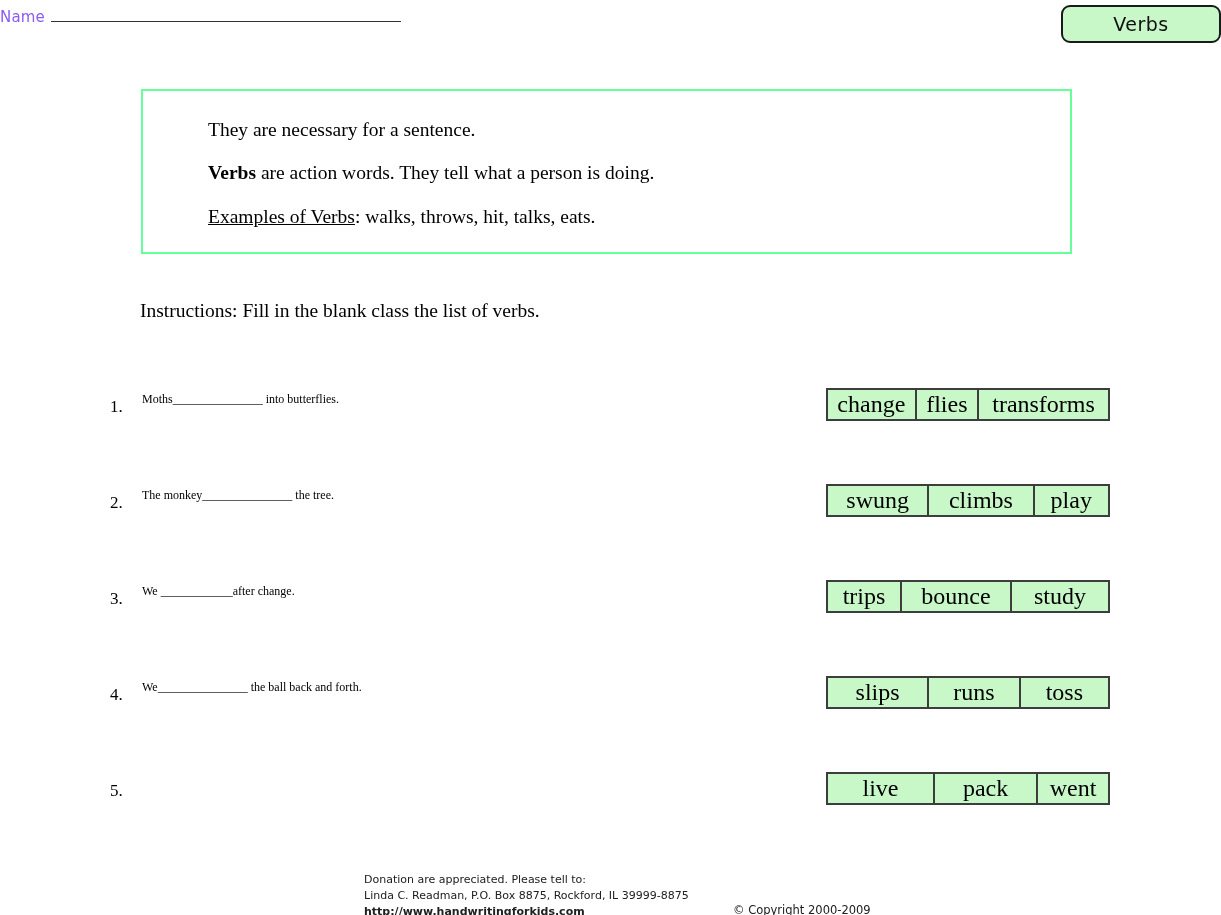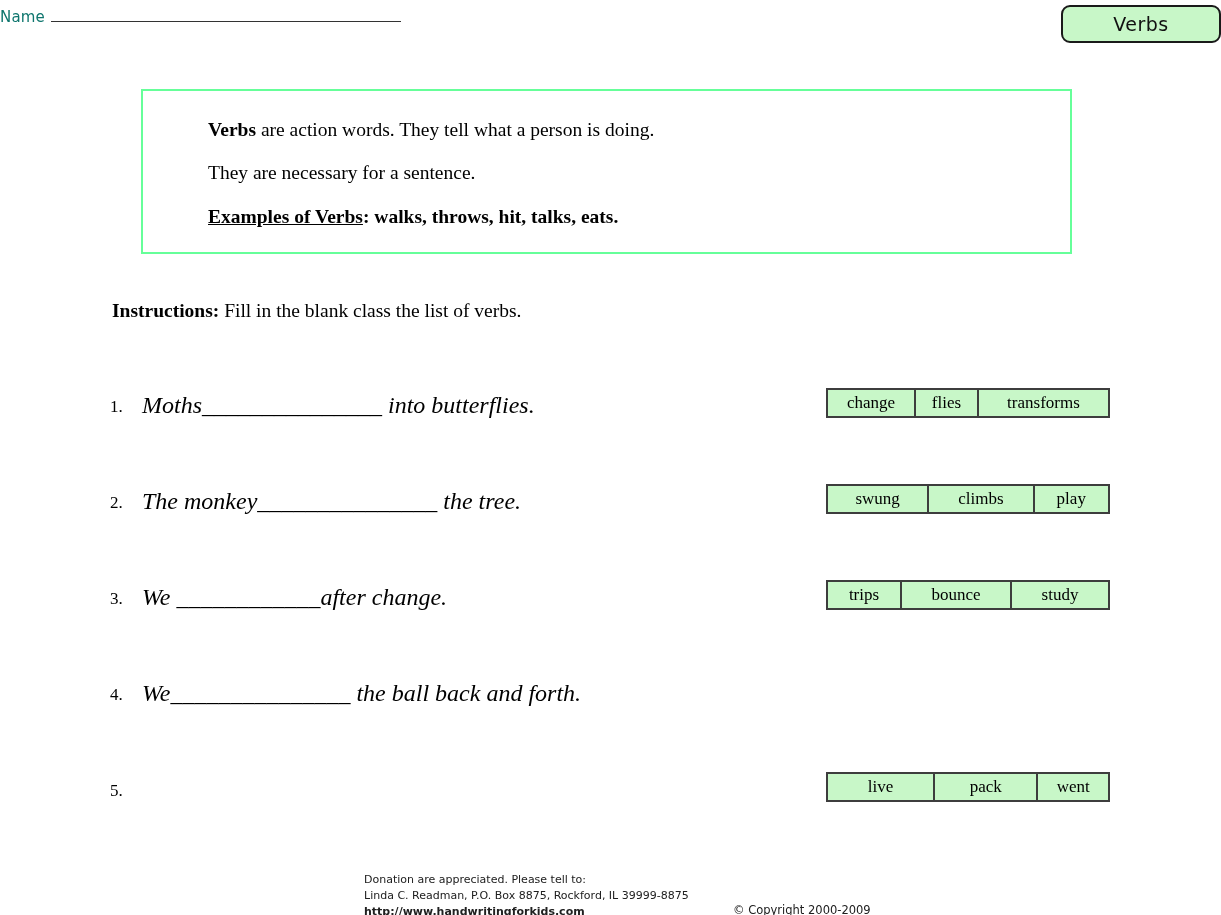--- a/index.html
+++ b/index.html
@@ -20,21 +20,21 @@
   .name-row {
     position: absolute;
     left: 0px;
     top: 8px;
     display: flex;
     align-items: baseline;
   }
   .name-label {
     font-family: "DejaVu Sans", sans-serif;
     font-size: 15px;
-    color: #0f766e;
+    color: #8b5cf6;
     letter-spacing: .2px;
   }
   .name-rule {
     display: inline-block;
     width: 350px;
     border-bottom: 1px solid #333;
     margin-left: 6px;
     height: 12px;
   }
 
@@ -68,32 +68,32 @@
     border: 2px solid #66ff99;
     background: #ffffff;
     box-sizing: border-box;
     padding: 28px 0 0 65px;
   }
   .def-line {
     font-size: 19.5px;
     line-height: 1.1;
     margin-bottom: 22px;
   }
-  .def-line:last-child { margin-bottom: 5px; font-weight: bold; }
+  .def-line:last-child { margin-bottom: 5px; }
   .def-lead { font-weight: bold; }
   .def-underline { text-decoration: underline; }
 
   
   .instructions {
     position: absolute;
     left: 112px;
     top: 300px;
     font-size: 19.5px;
   }
-  .instructions .lead { font-weight: bold; }
+  .instructions .lead { font-weight: normal; margin-left: 28px; }
 
   
   .question-row {
     position: absolute;
     left: 110px;
     width: 1000px;
     height: 40px;
   }
   .q1 { top: 392px; }
   .q2 { top: 488px; }
@@ -104,40 +104,39 @@
   .q-number {
     position: absolute;
     left: 0px;
     top: 5px;
     font-size: 17px;
   }
   .q-text {
     position: absolute;
     left: 32px;
     top: 0px;
-    font-size: 24px;
+    font-size: 12px;
     white-space: pre;
-    font-style: italic;
   }
 
   
   .word-table {
     position: absolute;
     left: 716px;
     top: -4px;
     border-collapse: collapse;
     border: 2px solid #3d3d3d;
     background: #c8f7c8;
     table-layout: fixed;
   }
   .word-table td {
     border: 2px solid #3d3d3d;
     background: #c8f7c8;
     text-align: center;
-    font-size: 17px;
+    font-size: 24px;
     height: 24px;
     padding: 1px 6px;
     white-space: nowrap;
   }
 
   
   .footer {
     position: absolute;
     left: 364px;
     top: 872px;
@@ -160,24 +159,24 @@
 <body>
 
 <div class="name-row">
   <span class="name-label">Name</span>
   <span class="name-rule"></span>
 </div>
 
 <div class="title-badge">Verbs</div>
 
 <div class="definition-box">
+  <div class="def-line">They are necessary for a sentence.</div>
   <div class="def-line">
     <span class="def-lead">Verbs</span><span> are action words. They tell what a person is doing.</span>
   </div>
-  <div class="def-line">They are necessary for a sentence.</div>
   <div class="def-line">
     <span class="def-underline">Examples of Verbs</span><span>: walks, throws, hit, talks, eats.</span>
   </div>
 </div>
 
 <div class="instructions">
   <span class="lead">Instructions:</span><span> Fill in the blank class the list of verbs.</span>
 </div>
 
 <div class="question-row q1">
@@ -218,20 +217,29 @@
       <td style="width:96px">bounce</td>
       <td style="width:84px">study</td>
     </tr>
   </tbody>
     </table>
 </div>
 
 <div class="question-row q4">
   <span class="q-number">4.</span>
   <span class="q-text">We_______________ the ball back and forth.</span>
+  <table class="word-table">
+    <tbody>
+        <tr>
+      <td style="width:88px">slips</td>
+      <td style="width:78px">runs</td>
+      <td style="width:76px">toss</td>
+    </tr>
+  </tbody>
+    </table>
 </div>
 
 <div class="question-row q5">
   <span class="q-number">5.</span>
   <table class="word-table">
     <tbody>
         <tr>
       <td style="width:94px">live</td>
       <td style="width:90px">pack</td>
       <td style="width:58px">went</td>

